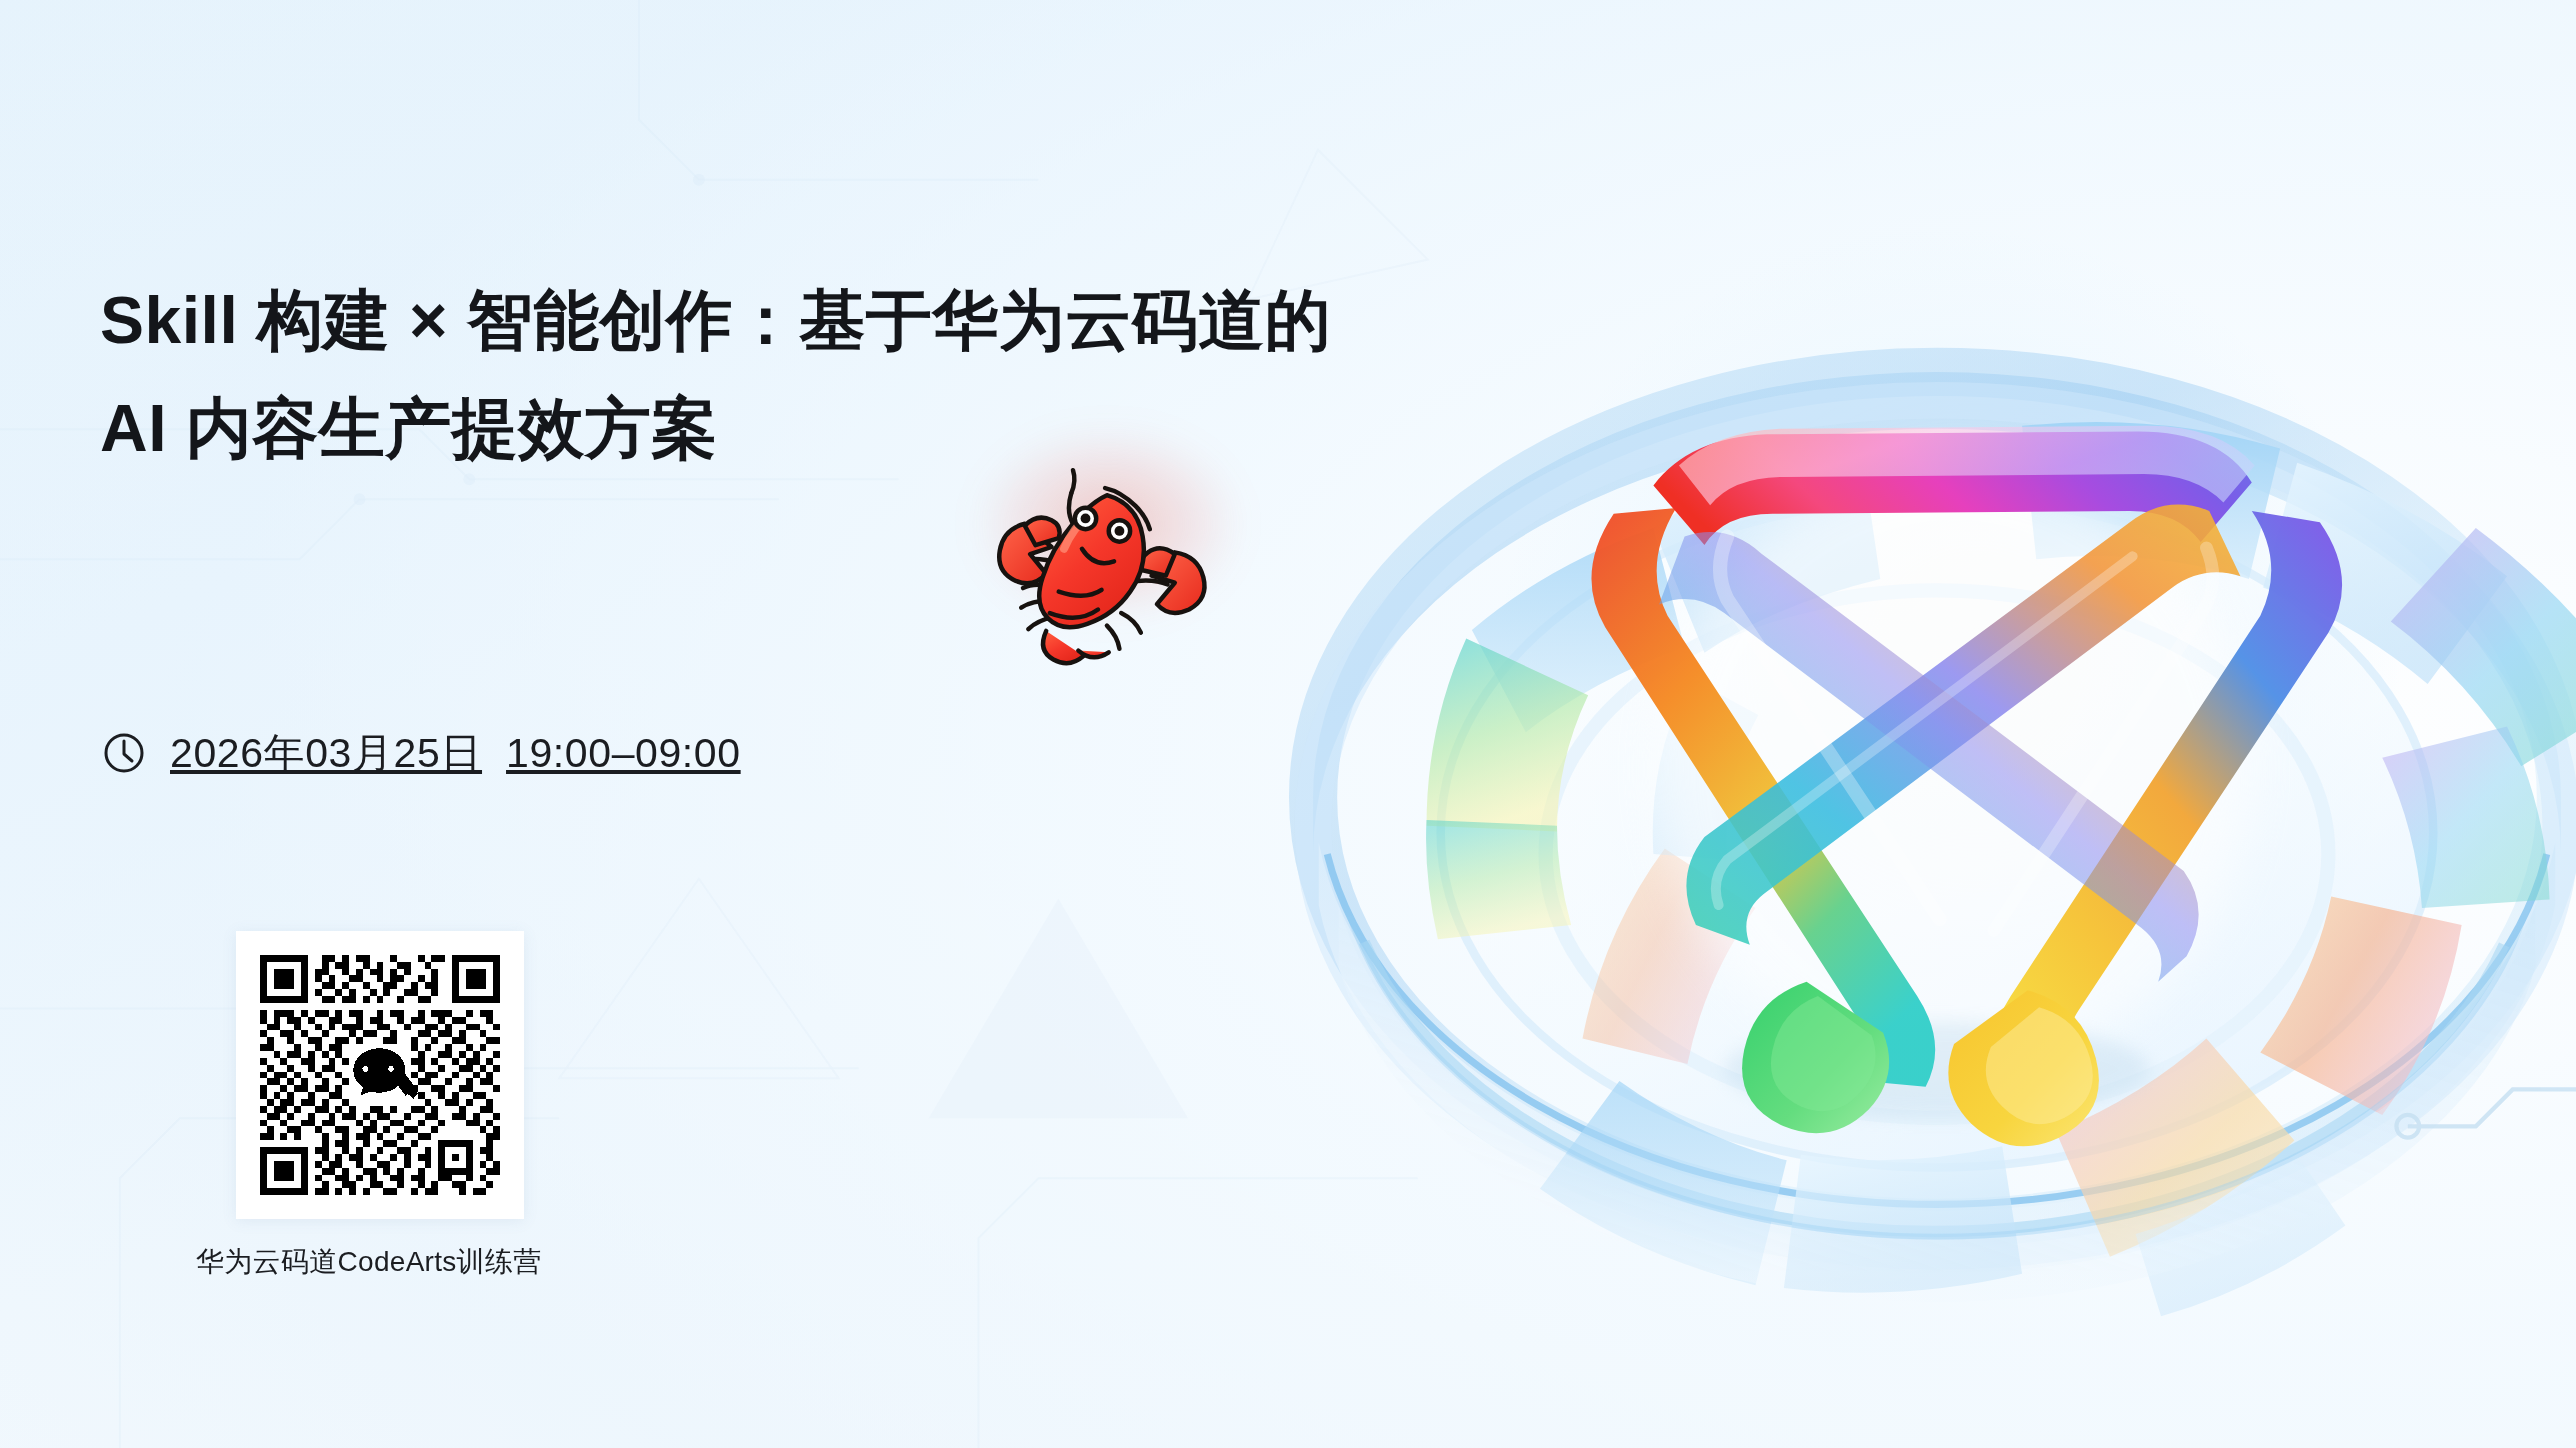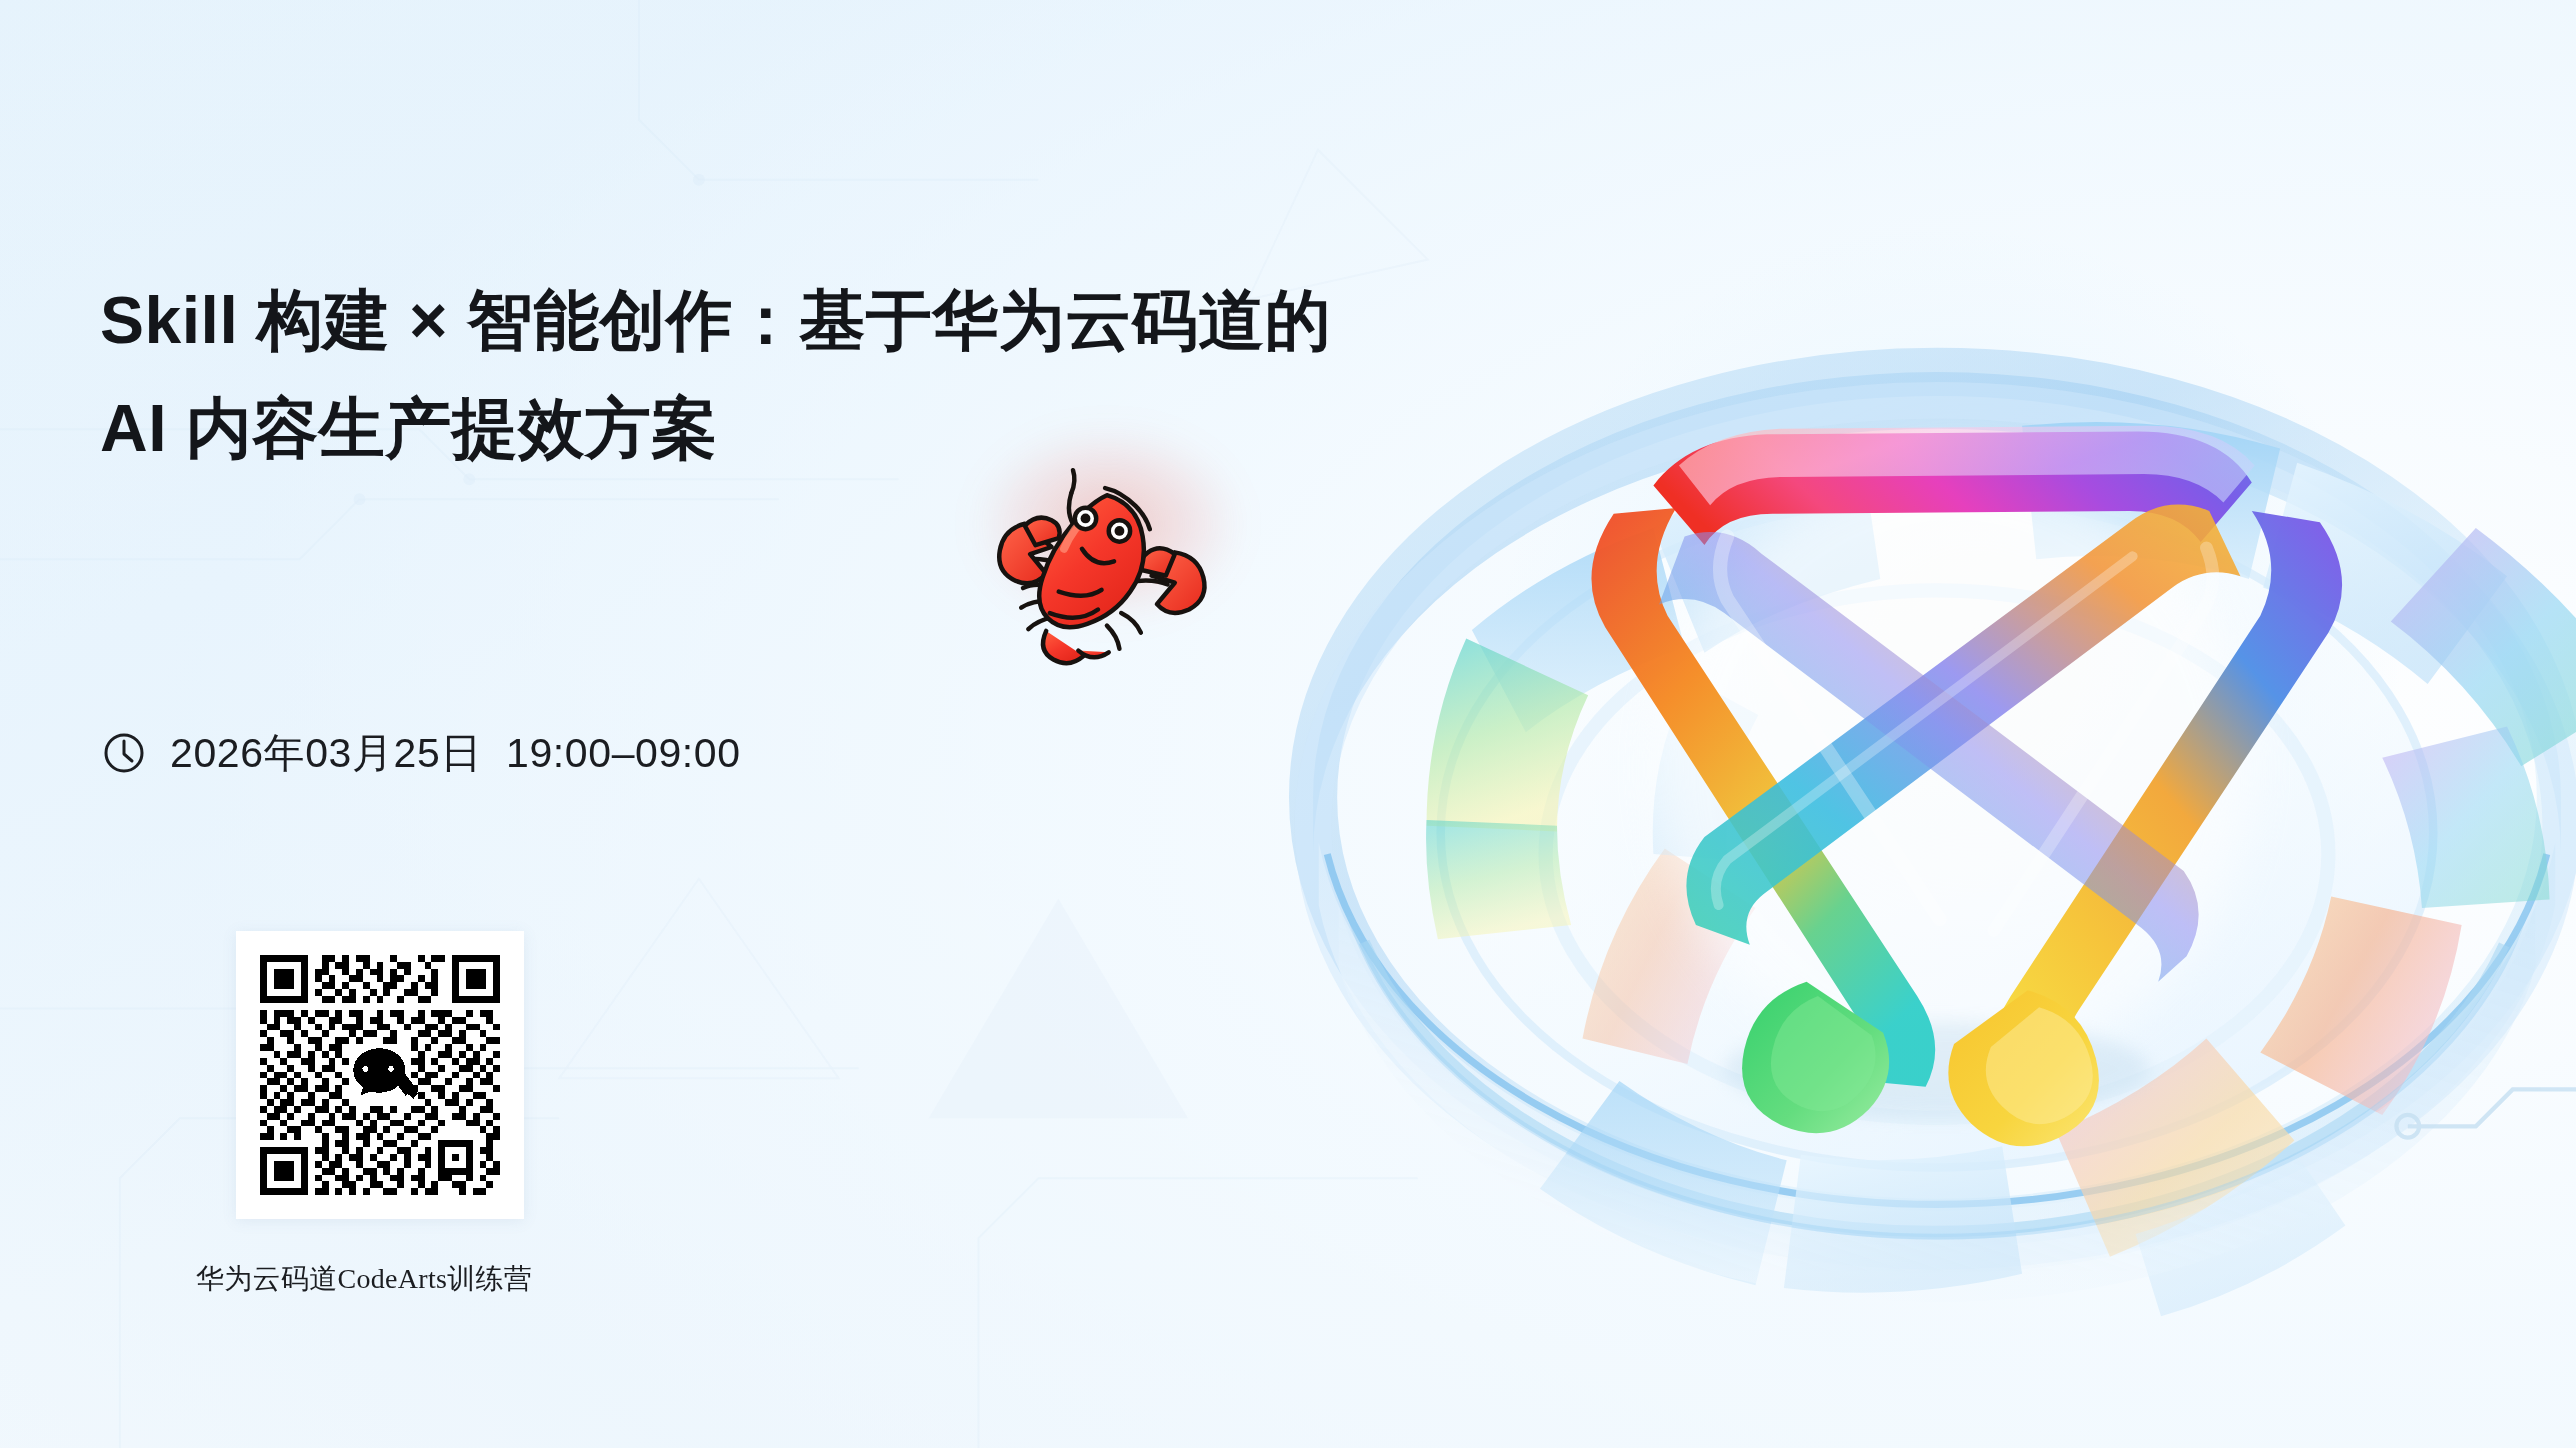--- a/index.html
+++ b/index.html
@@ -74,42 +74,41 @@
   .meta { position:absolute; left:100px; top:717px; }
   .meta-row {
     display:flex; align-items:center;
     height:72px;
     color:#1b1d21;
     font-size:41px;
     letter-spacing:0.6px;
   }
   .meta-icon { width:48px; height:48px; margin-right:22px; flex:0 0 48px; }
   .meta-icon svg { width:100%; height:100%; display:block; }
-  .meta-text { white-space:nowrap; }
+  .meta-text { white-space:nowrap;text-decoration:underline; }
   .meta-sep { display:inline-block; width:24px; }
 
   
   .qr-block { position:absolute; left:236px; top:931px; }
   .qr-card {
     width:288px; height:288px;
     background:#ffffff;
     padding:17px;
     box-shadow:0 2px 14px rgba(90,120,160,.10);
   }
   .qr-card svg { width:100%; height:100%; display:block; }
   .qr-caption {
-    margin-top:41px;
+    margin-top:24px;
     width:288px;
     text-align:right;
     font-size:28px;
     color:#1b1d21;
     letter-spacing:0.3px;
     white-space:nowrap;
     margin-left:-40px;
-    font-family:Liberation Serif, serif;
   }
 </style>
 </head>
 <body>
 
 <div class="poster">
 
   <svg class="tech-lines" viewBox="0 0 2580 1451" preserveAspectRatio="none">
     <g stroke="#cfe3f4" stroke-width="2" fill="none" opacity="0.55">
       <path d="M-40 430 L420 430 L470 480 L900 480"></path>

